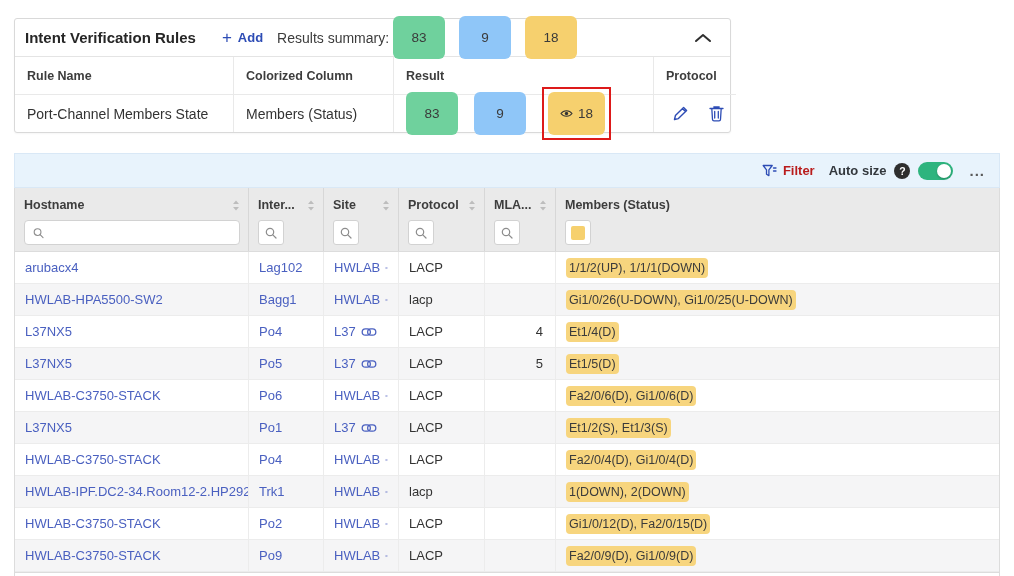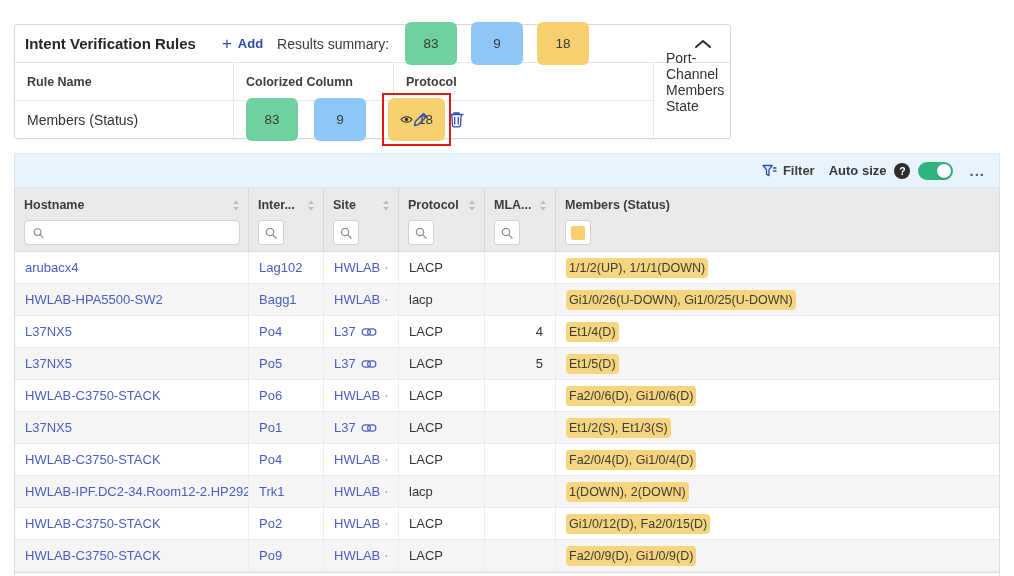--- a/index.html
+++ b/index.html
@@ -4,35 +4,35 @@
 <style>
   * { box-sizing: border-box; }
   html,body { margin:0; padding:0; }
   body {
     width:1014px; height:576px; overflow:hidden; position:relative;
     background:#ffffff; font-family:"Liberation Sans", sans-serif; color:#333;
   }
 
   
   .rules-panel {
-    position:absolute; left:14px; top:24px; width:717px;
+    position:absolute; left:14px; top:18px; width:717px;
     background:#fff; border:1px solid #d9d9d9; border-radius:3px;
     box-shadow:0 1px 2px rgba(0,0,0,.04);
   }
   .rules-header {
     height:38px; display:flex; align-items:center; padding:0 14px 0 10px;
     border-bottom:1px solid #e4e4e4;
   }
   .rules-title { font-size:15px; font-weight:bold; color:#262626; margin-right:26px; }
   .add-btn {
     display:inline-flex; align-items:center; gap:6px; background:none; border:none;
     color:#2d4cb5; font-family:inherit; font-size:13px; font-weight:bold; cursor:pointer; padding:0; margin-right:14px;
   }
   .add-plus { font-size:17px; font-weight:normal; line-height:1; }
-  .results-summary-label { font-size:14px; color:#3c3c3c; margin-right:16px; }
+  .results-summary-label { font-size:14px; color:#3c3c3c; margin-right:4px; }
   .badge-strip { display:inline-flex; align-items:center; gap:14px; }
   .badge {
     display:inline-flex; align-items:center; justify-content:center; gap:5px;
     min-width:52px; height:43px; padding:0 12px; border-radius:6px;
     font-size:13.5px; color:#3a3a3a;
   }
   .badge-green  { background:#6fd19d; }
   .badge-blue   { background:#8fc6f8; }
   .badge-yellow { background:#f6d06e; }
   .red-outline { display:inline-flex; padding:3px 4px; border:2px solid #dd1a1a; }
@@ -51,21 +51,21 @@
   
   .lag-panel { position:absolute; left:14px; top:153px; width:986px; }
   .lag-header {
     height:35px; background:#e8f3fc; border:1px solid #d9e8f6;
     display:flex; align-items:center; padding:0 12px 0 10px;
   }
   .lag-title { font-size:13.5px; color:#26323f; font-weight:normal; }
   .lag-controls { margin-left:auto; display:flex; align-items:center; gap:14px; }
   .filter-btn {
     display:inline-flex; align-items:center; gap:6px; background:none; border:none; cursor:pointer;
-    color:#404040; font-family:inherit; font-size:13px; font-weight:bold; padding:0;
+    color:#b91c1c; font-family:inherit; font-size:13px; font-weight:bold; padding:0;
   }
   .autosize-wrap { display:inline-flex; align-items:center; gap:8px;text-align:right; }
   .autosize-label { font-size:13px; font-weight:bold; color:#33383d; }
   .help-badge {
     width:16px; height:16px; border-radius:50%; background:#2e2e2e; color:#fff;
     font-size:10.5px; font-weight:bold; display:inline-flex; align-items:center; justify-content:center; cursor:pointer;
   }
   .toggle { position:relative; width:35px; height:18px; border-radius:9px; background:#2eb47e; border:none; cursor:pointer; }
   .toggle .knob { position:absolute; top:2px; right:2px; width:14px; height:14px; border-radius:50%; background:#fff; box-shadow:0 1px 2px rgba(0,0,0,.25); }
   .more-btn { background:none; border:none; cursor:pointer; color:#5a5a5a; font-size:15px; font-weight:bold; letter-spacing:1px; padding:0 2px; line-height:1; }
@@ -128,20 +128,21 @@
       </span>
     <button class="rules-collapse">
       <svg width="18" height="10" viewBox="0 0 18 10">
           <polyline points="2,8 9,2 16,8" fill="none" stroke="#2f2f2f" stroke-width="2" stroke-linecap="round" stroke-linejoin="round"></polyline>
         </svg>
     </button>
   </div>
   <div class="rules-grid">
     <div class="rules-colhead">Rule Name</div>
     <div class="rules-colhead">Colorized Column</div>
+    <div class="rules-colhead">Result</div>
     <div class="rules-colhead">Protocol</div>
 
     <div class="rules-cell">Port-Channel Members State</div>
     <div class="rules-cell">Members (Status)</div>
     <div class="rules-cell result-cell">
         <span class="badge badge-green">
           <span>83</span>
         </span>
         <span class="badge badge-blue">
           <span>9</span>

